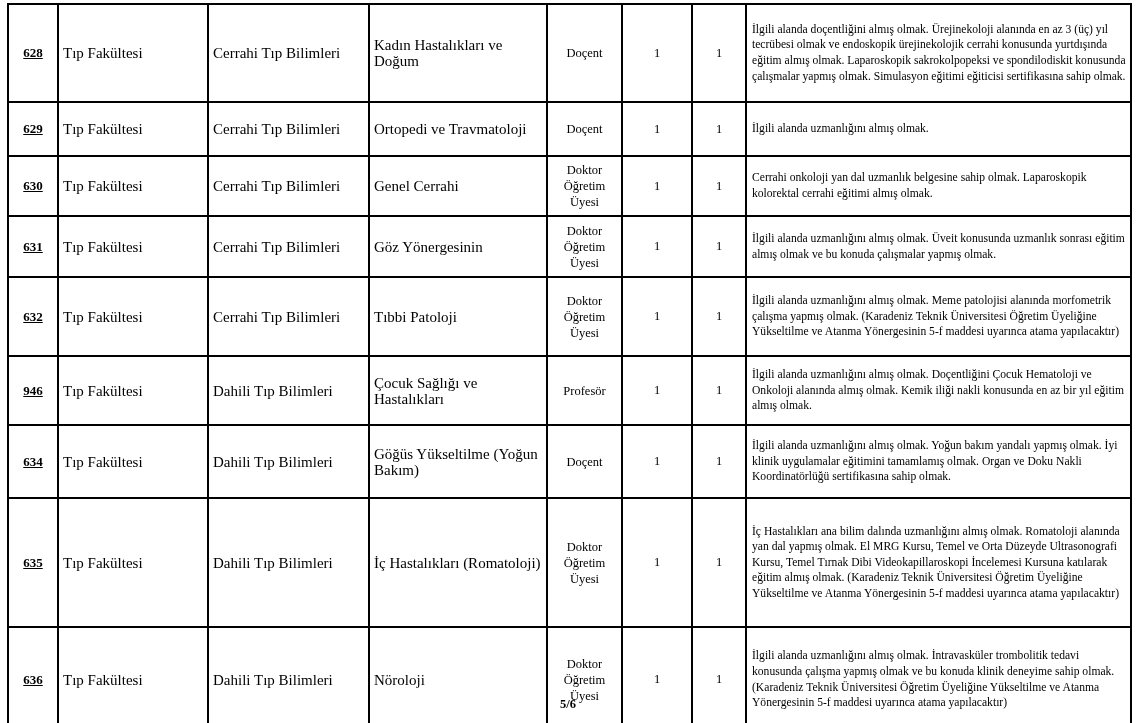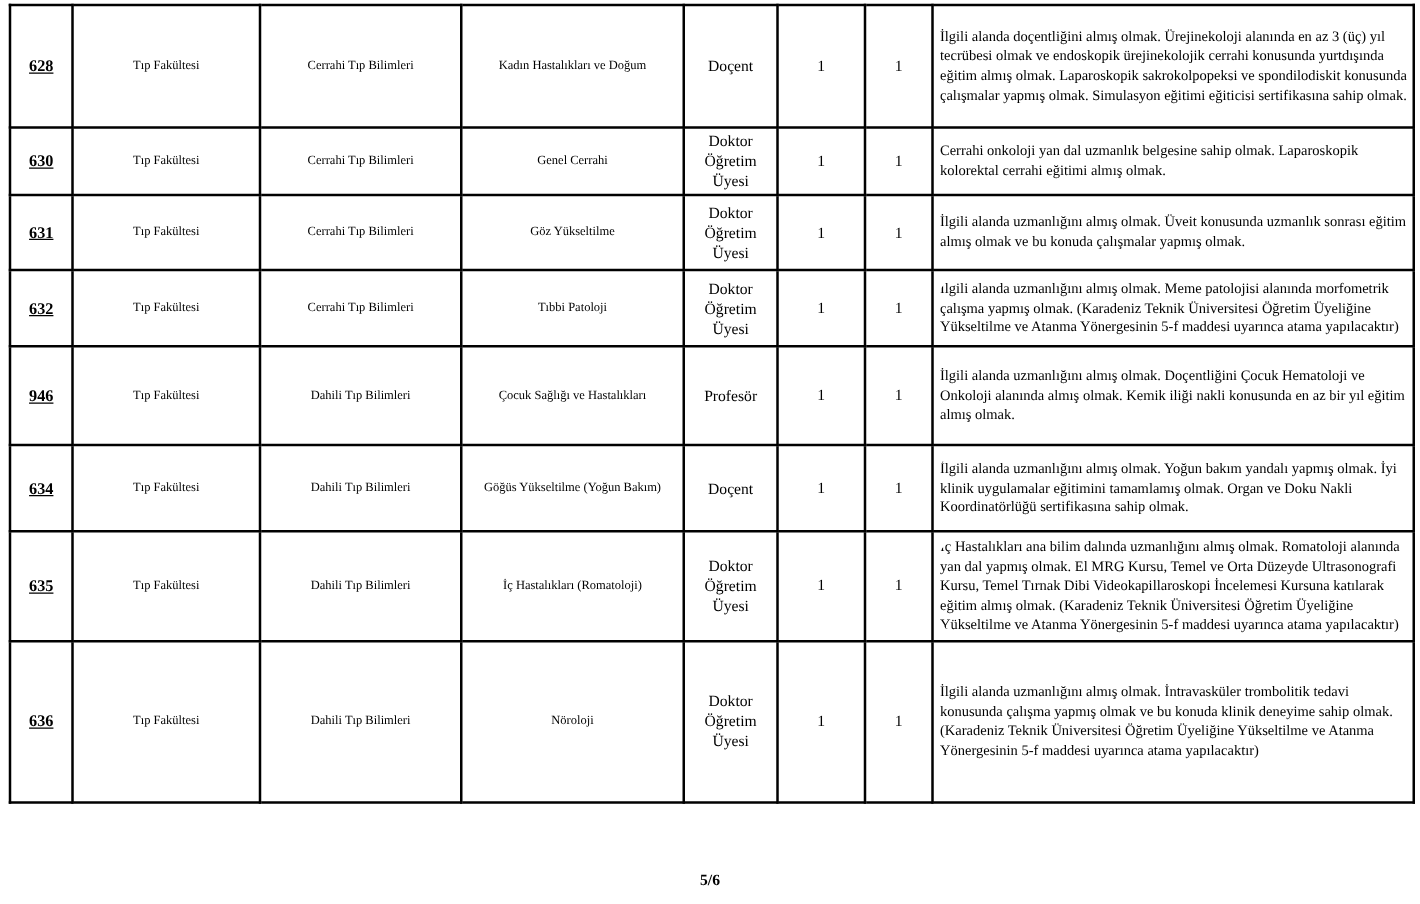--- a/index.html
+++ b/index.html
@@ -40,43 +40,42 @@
   col.w-req  { width: 385px; }
 
   td.c-no {
     text-align: center;
     font-weight: bold;
     font-size: 13px;
     padding: 2px;
     text-decoration: underline;
   }
   td.c-fac, td.c-dep, td.c-prog {
-    text-align: center;
-    font-size: 10px;
+    text-align: left;
+    font-size: 15px;
     padding: 2px 4px 2px 4px;
     line-height: 16px;
   }
   td.c-title {
     text-align: center;
     font-size: 12.5px;
     line-height: 16px;
     padding: 2px 8px;
     border-radius: 24px;
   }
   td.c-num {
     text-align: center;
     font-size: 12.5px;
     padding: 2px;
   }
   td.c-req {
     text-align: left;
     font-size: 11.6px;
     line-height: 15.6px;
     padding: 4px 4px 4px 5px;
-    border-radius: 31px;
   }
   
   tbody tr:nth-child(1) td { height: 88px; }
   tbody tr:nth-child(2) td { height: 44px; }
   tbody tr:nth-child(3) td { height: 50px; }
   tbody tr:nth-child(4) td { height: 51px; }
   tbody tr:nth-child(5) td { height: 69px; }
   tbody tr:nth-child(6) td { height: 59px; }
   tbody tr:nth-child(7) td { height: 63px; }
   tbody tr:nth-child(8) td { height: 119px; margin-left: 12px; }
@@ -113,34 +112,44 @@
       <td class="c-no">628</td>
       <td class="c-fac">Tıp Fakültesi</td>
       <td class="c-dep">Cerrahi Tıp Bilimleri</td>
       <td class="c-prog">Kadın Hastalıkları ve Doğum</td>
       <td class="c-title">Doçent</td>
       <td class="c-num">1</td>
       <td class="c-num">1</td>
       <td class="c-req">İlgili alanda doçentliğini almış olmak. Ürejinekoloji alanında en az 3 (üç) yıl tecrübesi olmak ve endoskopik ürejinekolojik cerrahi konusunda yurtdışında eğitim almış olmak. Laparoskopik sakrokolpopeksi ve spondilodiskit konusunda çalışmalar yapmış olmak. Simulasyon eğitimi eğiticisi sertifikasına sahip olmak.</td>
     </tr>
         <tr>
+      <td class="c-no">629</td>
+      <td class="c-fac">Tıp Fakültesi</td>
+      <td class="c-dep">Cerrahi Tıp Bilimleri</td>
+      <td class="c-prog">Ortopedi ve Travmatoloji</td>
+      <td class="c-title">Doçent</td>
+      <td class="c-num">1</td>
+      <td class="c-num">1</td>
+      <td class="c-req">İlgili alanda uzmanlığını almış olmak.</td>
+    </tr>
+        <tr>
       <td class="c-no">630</td>
       <td class="c-fac">Tıp Fakültesi</td>
       <td class="c-dep">Cerrahi Tıp Bilimleri</td>
       <td class="c-prog">Genel Cerrahi</td>
       <td class="c-title">Doktor Öğretim Üyesi</td>
       <td class="c-num">1</td>
       <td class="c-num">1</td>
       <td class="c-req">Cerrahi onkoloji yan dal uzmanlık belgesine sahip olmak. Laparoskopik kolorektal cerrahi eğitimi almış olmak.</td>
     </tr>
         <tr>
       <td class="c-no">631</td>
       <td class="c-fac">Tıp Fakültesi</td>
       <td class="c-dep">Cerrahi Tıp Bilimleri</td>
-      <td class="c-prog">Göz Yükseltilme</td>
+      <td class="c-prog">Göz Yönergesinin</td>
       <td class="c-title">Doktor Öğretim Üyesi</td>
       <td class="c-num">1</td>
       <td class="c-num">1</td>
       <td class="c-req">İlgili alanda uzmanlığını almış olmak. Üveit konusunda uzmanlık sonrası eğitim almış olmak ve bu konuda çalışmalar yapmış olmak.</td>
     </tr>
         <tr>
       <td class="c-no">632</td>
       <td class="c-fac">Tıp Fakültesi</td>
       <td class="c-dep">Cerrahi Tıp Bilimleri</td>
       <td class="c-prog">Tıbbi Patoloji</td>

